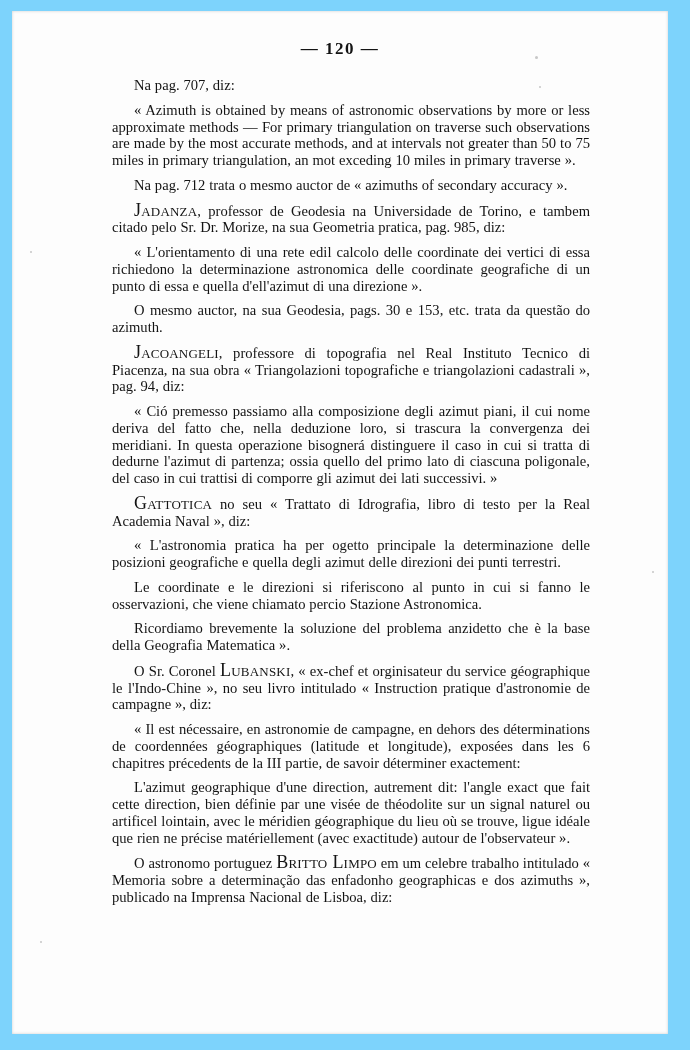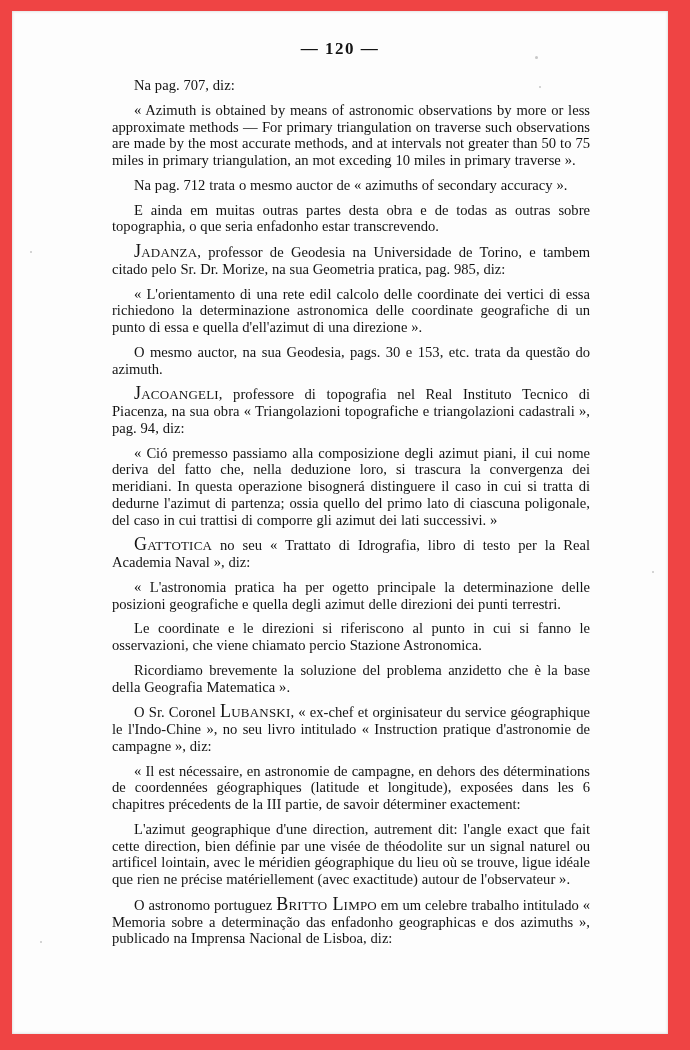--- a/index.html
+++ b/index.html
@@ -13,21 +13,21 @@
     height: 1050px;
     overflow: hidden;
     font-family: "Liberation Serif", "DejaVu Serif", serif;
   }
 
   
   #scan-frame {
     position: relative;
     width: 690px;
     height: 1050px;
-    background: #ef4444;
+    background: #7dd3fc;
     box-sizing: border-box;
   }
 
   
   #page-sheet {
     position: absolute;
     left: 12px;
     top: 11px;
     width: 656px;
     height: 1023px;
@@ -104,21 +104,20 @@
 
 <div id="scan-frame">
   <div id="page-sheet">
 
     <div id="page-number-header">— 120 —</div>
 
     <div id="body-text">
         <p class="para" id="p1"><span>Na pag. 707, diz:</span></p>
         <p class="para" id="p2"><span>« Azimuth is obtained by means of astronomic observations by more or less approximate methods — For primary triangulation on traverse such observations are made by the most accurate methods, and at intervals not greater than 50 to 75 miles in primary triangulation, an mot exceding 10 miles in primary traverse ».</span></p>
         <p class="para" id="p3"><span>Na pag. 712 trata o mesmo auctor de « azimuths of secondary accuracy ».</span></p>
-        <p class="para" id="p4"><span>E ainda em muitas outras partes desta obra e de todas as outras sobre topographia, o que seria enfadonho estar transcrevendo.</span></p>
         <p class="para" id="p5"><span class="sc">Jadanza</span><span>, professor de Geodesia na Universidade de Torino, e tambem citado pelo Sr. Dr. Morize, na sua Geometria pratica, pag. 985, diz:</span></p>
         <p class="para" id="p6"><span>« L'orientamento di una rete edil calcolo delle coordinate dei vertici di essa richiedono la determinazione astronomica delle coordinate geografiche di un punto di essa e quella d'ell'azimut di una direzione ».</span></p>
         <p class="para" id="p7"><span>O mesmo auctor, na sua Geodesia, pags. 30 e 153, etc. trata da questão do azimuth.</span></p>
         <p class="para" id="p8"><span class="sc">Jacoangeli</span><span>, professore di topografia nel Real Instituto Tecnico di Piacenza, na sua obra « Triangolazioni topografiche e triangolazioni cadastrali », pag. 94, diz:</span></p>
         <p class="para" id="p9"><span>« Ció premesso passiamo alla composizione degli </span><span class="it">azimut</span><span> piani, il cui nome deriva del fatto che, nella deduzione loro, si trascura la convergenza dei meridiani. In questa operazione bisognerá distinguere il caso in cui si tratta di dedurne </span><span class="it">l'azimut</span><span> di partenza; ossia quello del primo lato di ciascuna poligonale, del caso in cui trattisi di comporre gli </span><span class="it">azimut</span><span> dei lati successivi. »</span></p>
         <p class="para" id="p10"><span class="sc">Gattotica</span><span> no seu « Trattato di Idrografia, libro di testo per la Real Academia Naval », diz:</span></p>
         <p class="para" id="p11"><span>« L'astronomia pratica ha per ogetto principale la determinazione delle posizioni geografiche e quella degli azimut delle direzioni dei punti terrestri.</span></p>
         <p class="para" id="p12"><span>Le coordinate e le direzioni si riferiscono al punto in cui si fanno le osservazioni, che viene chiamato percio Stazione Astronomica.</span></p>
         <p class="para" id="p13"><span>Ricordiamo brevemente la soluzione del problema anzidetto che è la base della Geografia Matematica ».</span></p>
         <p class="para" id="p14"><span>O Sr. Coronel </span><span class="sc">Lubanski</span><span>, « ex-chef et orginisateur du service géographique le l'Indo-Chine », no seu livro intitulado « Instruction pratique d'astronomie de campagne », diz:</span></p>

